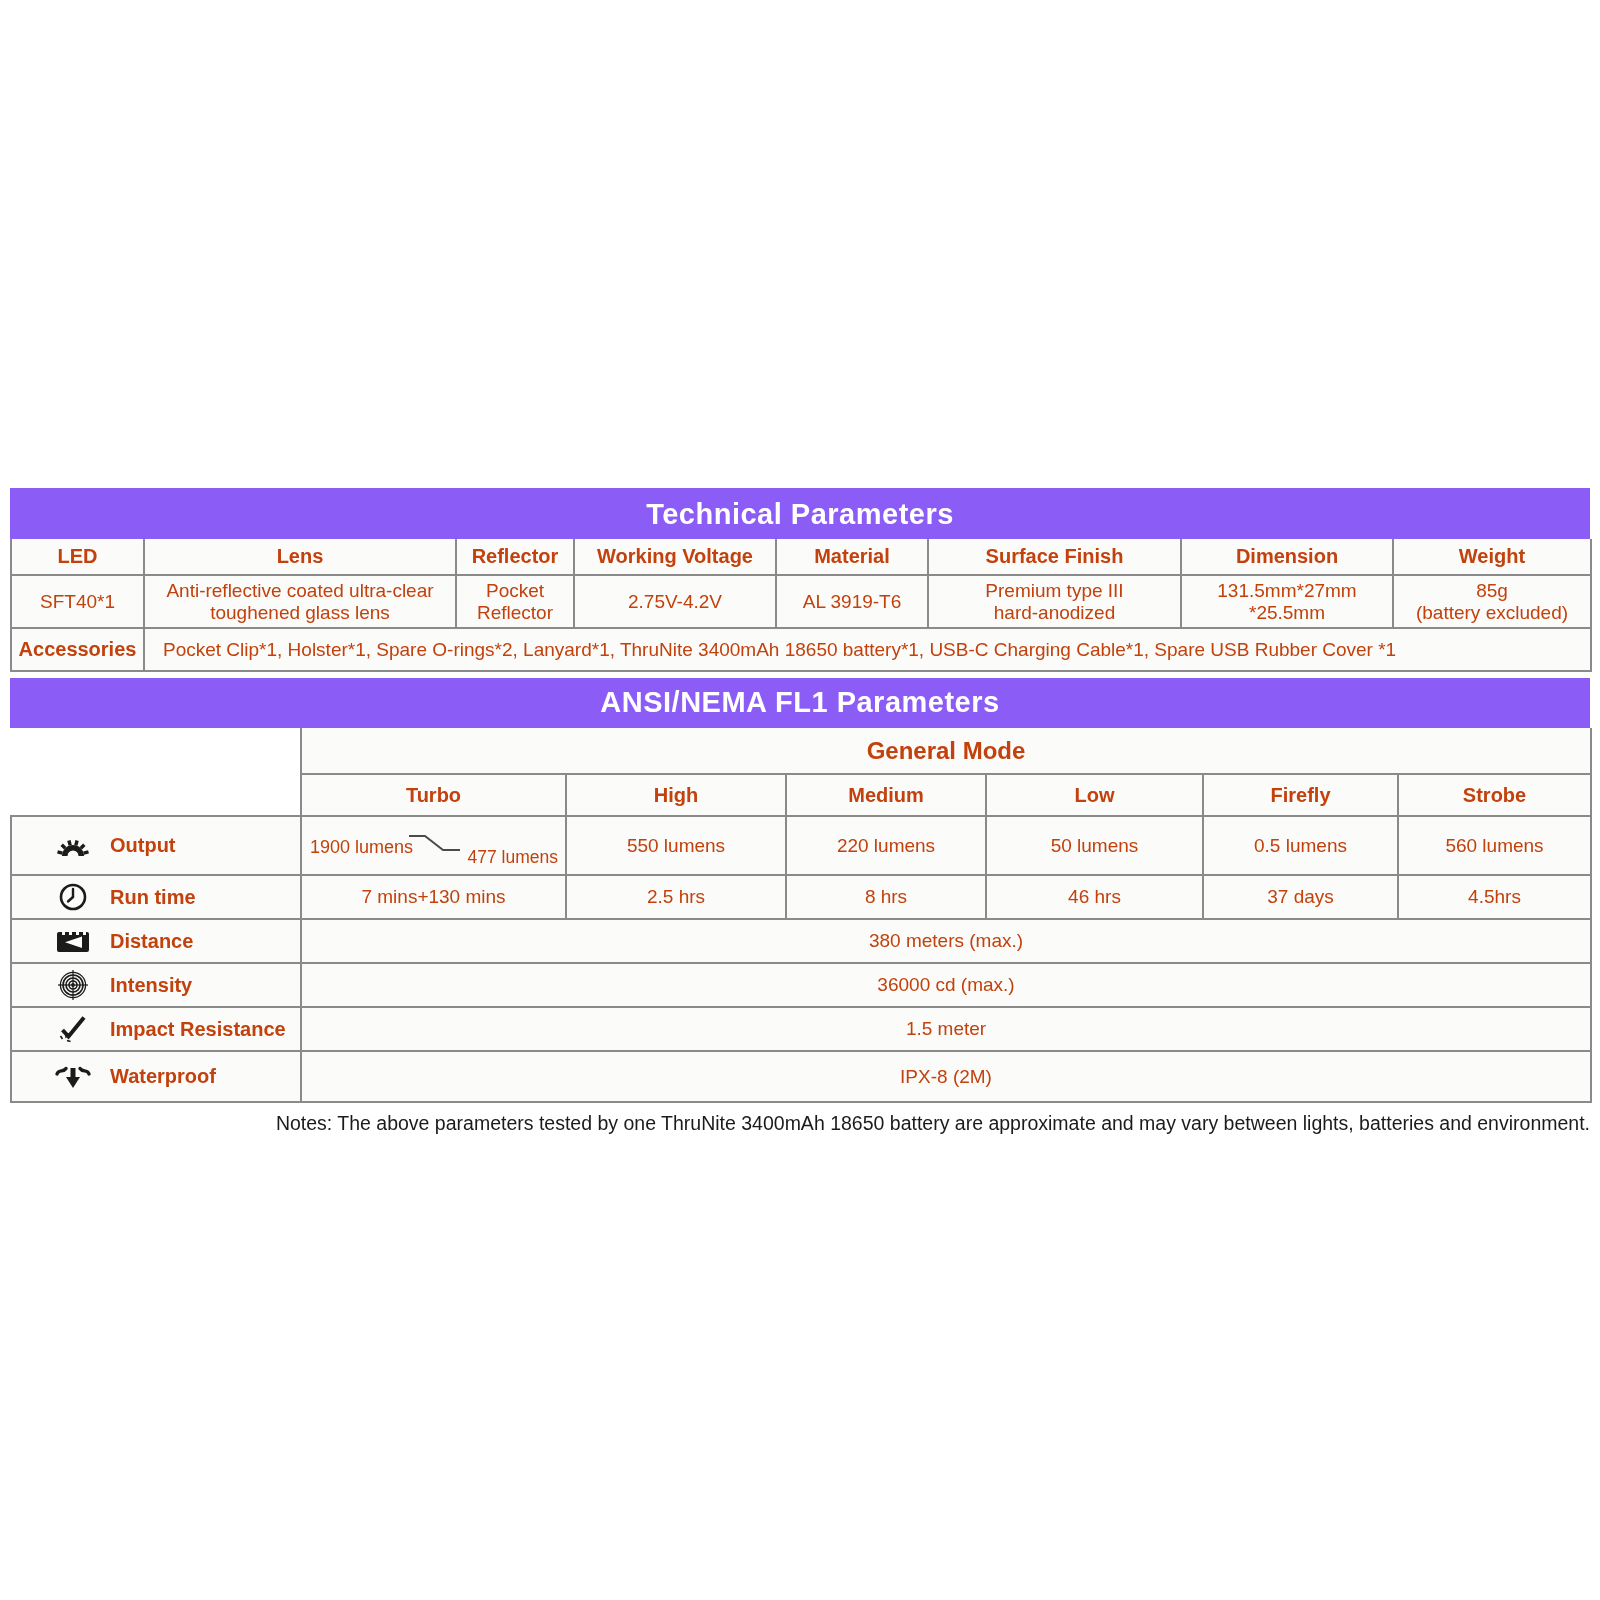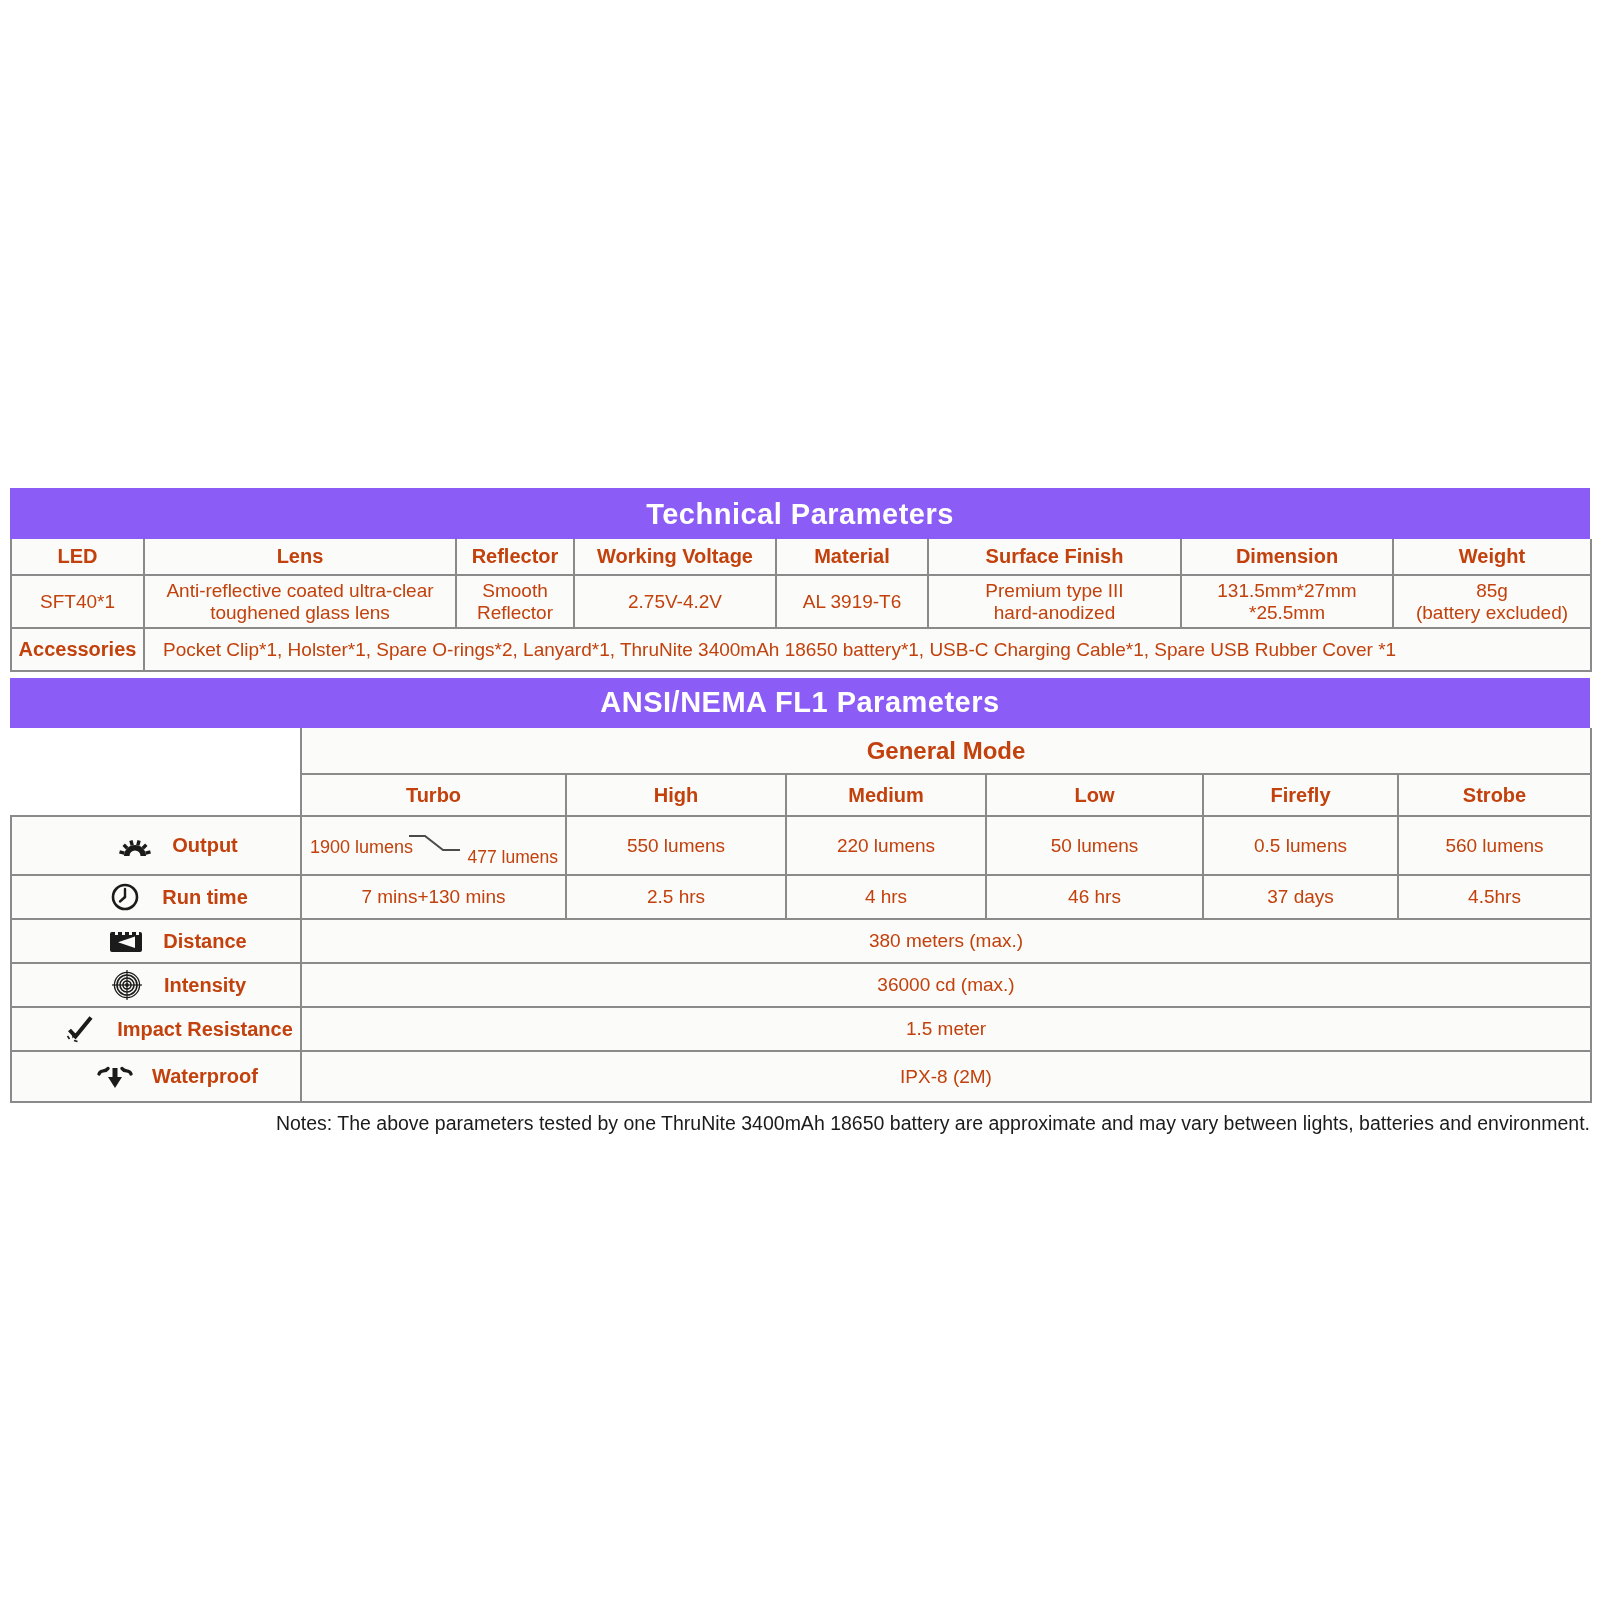--- a/index.html
+++ b/index.html
@@ -39,21 +39,21 @@
   
   td.ghost { border: none; background: transparent; }
   td.gm { height: 45px; font-weight: bold; font-size: 24px; }
   table.fl1 tr.modes th { height: 40px; }
   table.fl1 tr.outrow td { height: 57px; }
   table.fl1 tr.rtrow td { height: 42px; }
   table.fl1 tr.spanrow td { height: 42px; }
   table.fl1 tr.spanrow.last td { height: 49px; }
 
   td.labelcell { text-align: left; }
-  .labelwrap { display: flex; align-items: center; padding-left: 40px; gap: 16px; justify-content: center; }
+  .labelwrap { display: flex; align-items: center; padding-left: 40px; gap: 16px; }
   .labelwrap .lbl { font-weight: bold; font-size: 20px; white-space: nowrap; }
   .icon { display: inline-flex; align-items: center; justify-content: center; width: 42px; }
 
   
   td.turbocell { position: relative; }
   .t-main { position: absolute; left: 8px; top: 20px; font-size: 18px; white-space: nowrap; }
   .t-step { position: absolute; right: 7px; bottom: 6px; font-size: 17.5px; white-space: nowrap; }
   .t-line { position: absolute; left: 106px; top: 13px; }
 
   .notes { margin-top: 9px; font-size: 19.5px; text-align: right; color: #1b1b1b; white-space: nowrap; }
@@ -85,21 +85,21 @@
         <th>Working Voltage</th>
         <th>Material</th>
         <th>Surface Finish</th>
         <th>Dimension</th>
         <th>Weight</th>
       </tr>
       <tr class="vals">
         <td>SFT40*1</td>
         <td>Anti-reflective coated ultra-clear
 toughened glass lens</td>
-        <td>Smooth
+        <td>Pocket
 Reflector</td>
         <td>2.75V-4.2V</td>
         <td>AL 3919-T6</td>
         <td>Premium type III
 hard-anodized</td>
         <td>131.5mm*27mm
 *25.5mm</td>
         <td>85g
 (battery excluded)</td>
       </tr>
@@ -177,21 +177,21 @@
                 <circle cx="15" cy="15" r="12" fill="none" stroke="#1b1b1b" stroke-width="2.6"></circle>
                 <path d="M15,15 L15,7" stroke="#1b1b1b" stroke-width="2.4" stroke-linecap="round"></path>
                 <path d="M15,15 L10,19.5" stroke="#1b1b1b" stroke-width="2.4" stroke-linecap="round"></path>
               </svg>
             </span>
             <span class="lbl">Run time</span>
           </div>
         </td>
         <td>7 mins+130 mins</td>
         <td>2.5 hrs</td>
-        <td>4 hrs</td>
+        <td>8 hrs</td>
         <td>46 hrs</td>
         <td>37 days</td>
         <td>4.5hrs</td>
       </tr>
       <tr class="spanrow">
         <td class="labelcell">
           <div class="labelwrap">
             <span class="icon">
               <svg width="34" height="26" viewBox="0 0 34 26">
                 <rect x="1" y="4" width="32" height="20" rx="2" fill="#1b1b1b"></rect>

